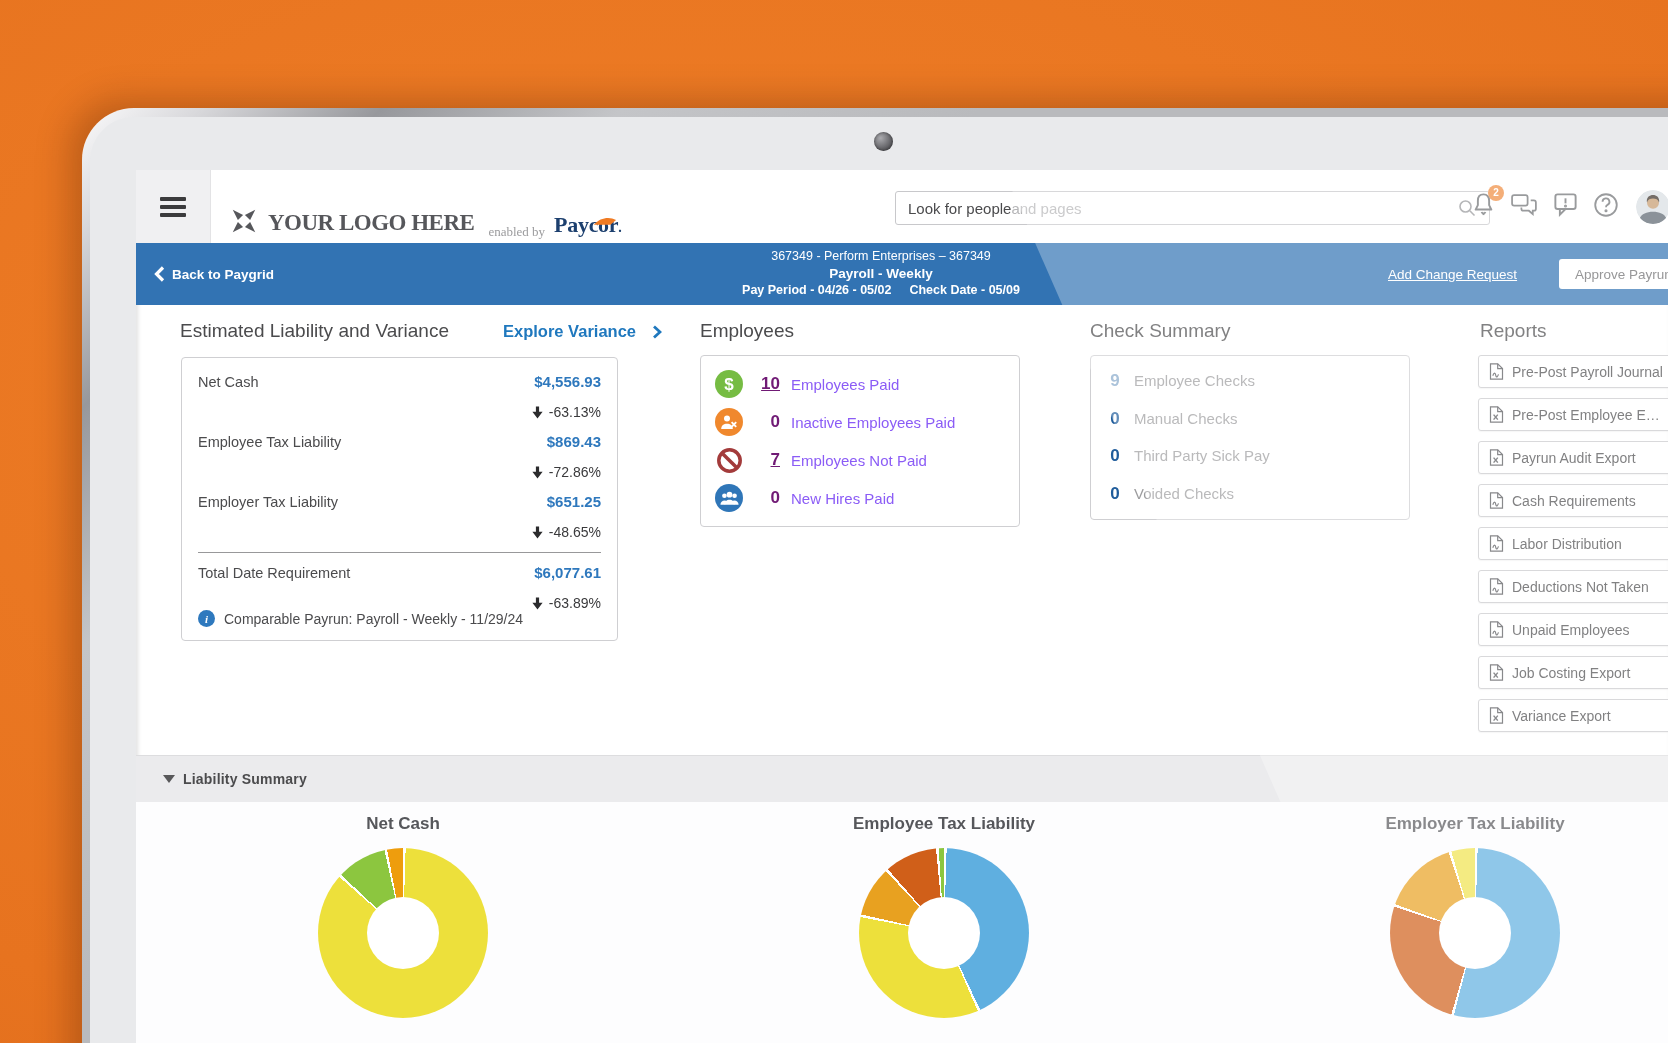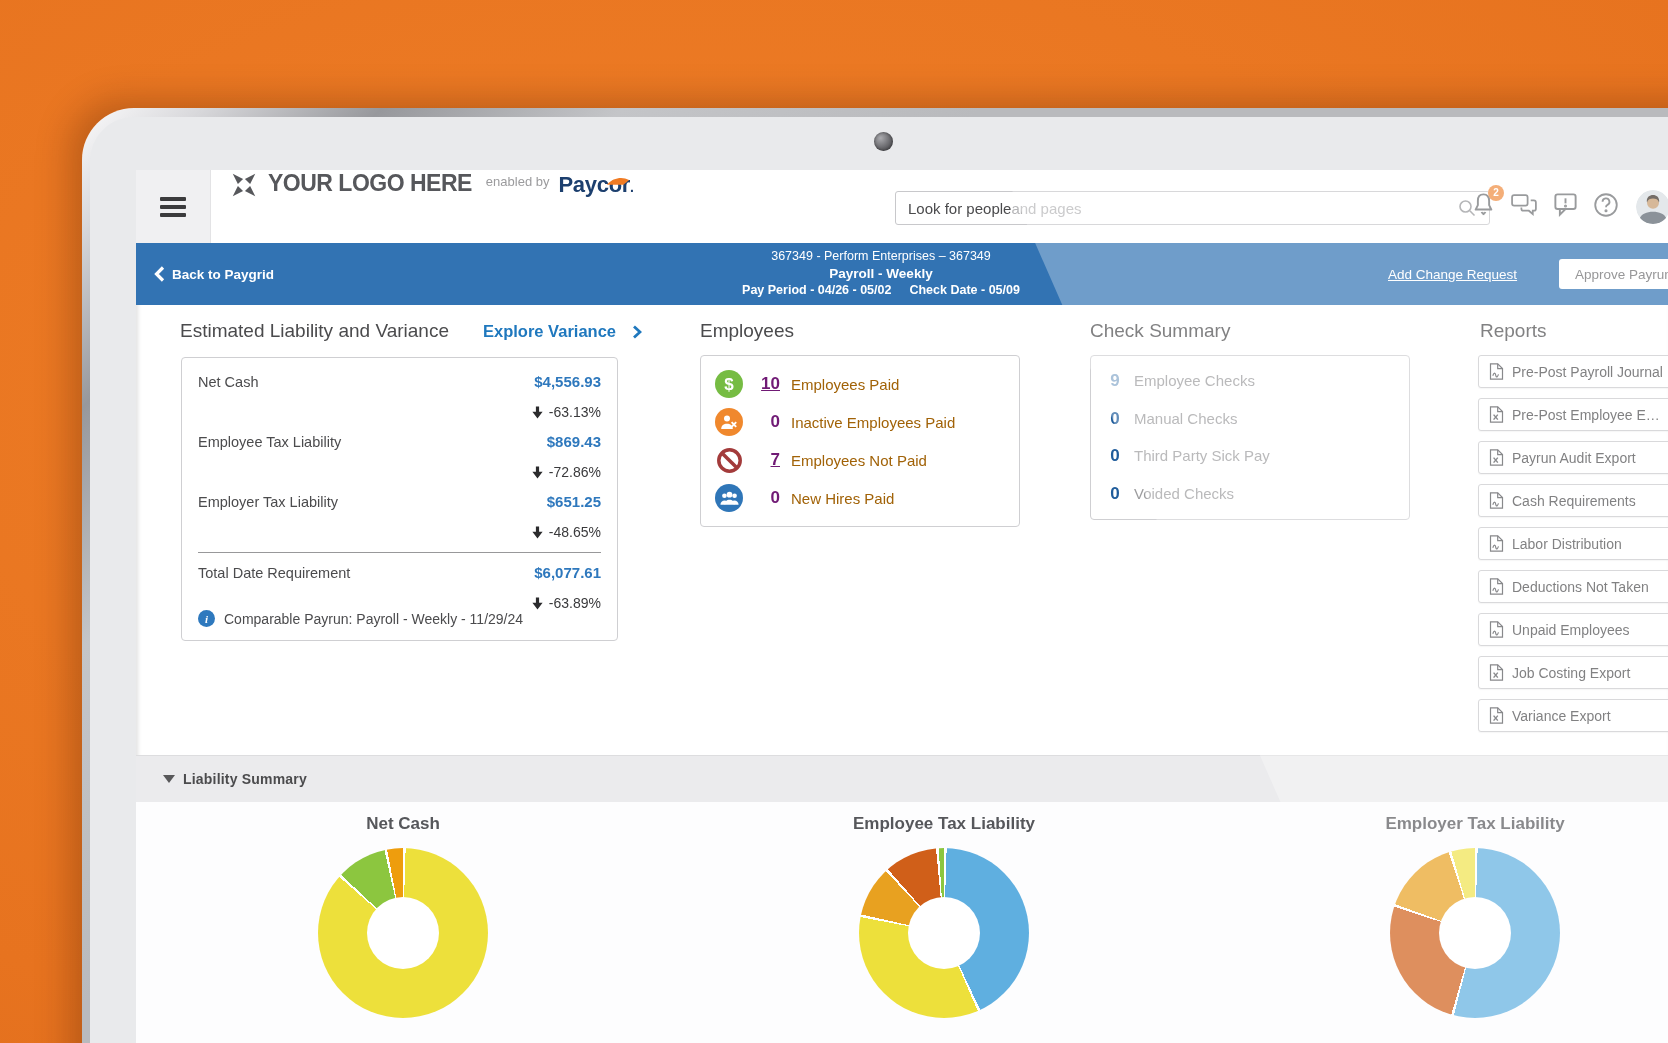--- a/index.html
+++ b/index.html
@@ -20,21 +20,21 @@
     box-shadow:inset 2px 2px 4px rgba(0,0,0,.12);}
   .glare{position:absolute;inset:0;background:rgba(255,255,255,.30);
     clip-path:polygon(56.6% 0,220% 0,220% 220%,81.6% 100%);pointer-events:none;z-index:60;}
 
   
   .app-header{position:absolute;left:0;top:0;width:100%;height:73px;background:#fff;}
   .menu-block{position:absolute;left:0;top:0;width:74px;height:73px;background:#F0F0F2;
     border-right:1px solid #E3E3E5;display:flex;align-items:center;justify-content:center;cursor:pointer;}
   .hamburger{display:flex;flex-direction:column;gap:4px;}
   .hamburger span{width:26px;height:4px;background:#3B3B3D;border-radius:1px;}
-  .brand-row{position:absolute;left:93px;top:0;height:66px;display:flex;align-items:flex-start;}
+  .brand-row{position:absolute;left:93px;top:0;height:66px;display:flex;align-items:flex-end;font-family:Liberation Serif, serif;}
   .logo-text{font-size:23px;font-weight:bold;color:#56575B;letter-spacing:-.5px;margin-left:9px;white-space:nowrap;}
   .enabled-by{font-size:13px;color:#9B9B9D;margin-left:14px;position:relative;top:4px;}
   .paycor{font-size:22px;font-weight:bold;color:#1C3F6E;letter-spacing:-.3px;margin-left:9px;position:relative;top:2px;}
   .paycor .swoosh{position:absolute;right:4px;top:-6px;}
   .search-box{position:absolute;left:759px;top:21px;width:569px;height:32px;border:1px solid #C8C8CB;
     border-radius:3px;background:#fff;display:flex;align-items:center;padding:0 12px;font-size:15px;cursor:text;}
   .ph1{color:#4A4A4C;}
   .ph2{color:#B5B5B7;}
   .search-box .mag{margin-left:auto;display:flex;}
   .header-icons{position:absolute;left:1332px;top:0;height:73px;display:flex;align-items:center;gap:11px;}
@@ -53,21 +53,21 @@
   .bar-line3{font-size:12.5px;font-weight:bold;display:flex;justify-content:center;gap:18px;}
   .add-change{position:absolute;left:1252px;top:0;height:62px;display:flex;align-items:center;
     font-size:13.5px;text-decoration:underline;cursor:pointer;white-space:nowrap;}
   .approve-btn{position:absolute;left:1423px;top:16px;height:30px;width:250px;background:#fff;border:none;
     border-radius:3px;color:#6A6A6C;font-size:13.5px;display:flex;align-items:center;padding:0 16px;
     font-family:"Liberation Sans",sans-serif;cursor:pointer;white-space:nowrap;}
 
   
   .section-title{position:absolute;top:150px;font-size:19px;color:#4B4B4D;white-space:nowrap;}
   .st-est{left:44px;} .st-emp{left:564px;} .st-cs{left:954px;} .st-rep{left:1344px;}
-  .explore{position:absolute;left:347px;top:152px;display:flex;align-items:center;gap:16px;
+  .explore{position:absolute;left:367px;top:152px;display:flex;align-items:center;gap:16px;
     font-size:16.5px;font-weight:bold;color:#1F78BE;cursor:pointer;white-space:nowrap;}
 
   .card{position:absolute;background:#fff;border:1px solid #CFCFD2;border-radius:4px;box-sizing:border-box;}
   .card-est{left:45px;top:187px;width:437px;height:284px;padding:14px 16px;}
   .est-line{display:flex;justify-content:space-between;font-size:14.5px;color:#4B4B4D;line-height:20px;}
   .est-val{color:#2E78BD;font-weight:bold;font-size:15px;}
   .est-pct{display:flex;justify-content:flex-end;align-items:center;gap:5px;font-size:14px;color:#3A3A3C;
     line-height:20px;margin-top:10px;margin-bottom:10px;}
   .divider{border:none;border-top:1px solid #98989A;margin:4px 0 10px;}
   .footnote{position:absolute;left:16px;bottom:13px;display:flex;align-items:center;gap:9px;
@@ -77,21 +77,21 @@
     font-family:"Liberation Serif",serif;cursor:pointer;flex:none;}
 
   .card-emp{left:564px;top:185px;width:320px;height:172px;padding:13px 14px;
     display:flex;flex-direction:column;justify-content:space-between;}
   .emp-row{display:flex;align-items:center;gap:11px;height:30px;}
   .emp-icon{width:28px;height:28px;border-radius:50%;display:flex;align-items:center;justify-content:center;flex:none;}
   .emp-icon.noring{background:transparent !important;}
   .glyph-dollar{color:#fff;font-weight:bold;font-size:17px;line-height:1;}
   .emp-count{font-size:17px;font-weight:bold;color:#701a75;min-width:26px;text-align:right;}
   .emp-count.u{text-decoration:underline;cursor:pointer;}
-  .emp-label{font-size:15px;color:#a16207;white-space:nowrap;}
+  .emp-label{font-size:15px;color:#8b5cf6;white-space:nowrap;}
 
   .card-cs{left:954px;top:185px;width:320px;height:165px;padding:15px 18px;
     display:flex;flex-direction:column;justify-content:space-between;}
   .cs-row{display:flex;align-items:baseline;gap:13px;}
   .cs-count{font-size:17px;font-weight:bold;width:12px;text-align:center;}
   .cs-label{font-size:15px;color:#9C9C9E;white-space:nowrap;}
 
   .reports-list{position:absolute;left:1342px;top:185px;width:330px;display:flex;flex-direction:column;gap:10px;}
   .report-btn{height:33px;box-sizing:border-box;border:1px solid #C9C9CC;border-radius:3px;background:#fff;
     display:flex;align-items:center;gap:8px;padding:0 10px;font-size:14px;color:#4B4B4D;

